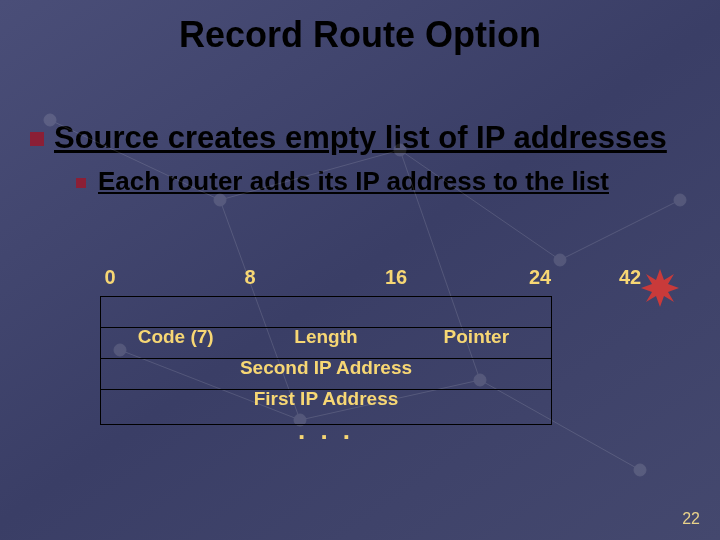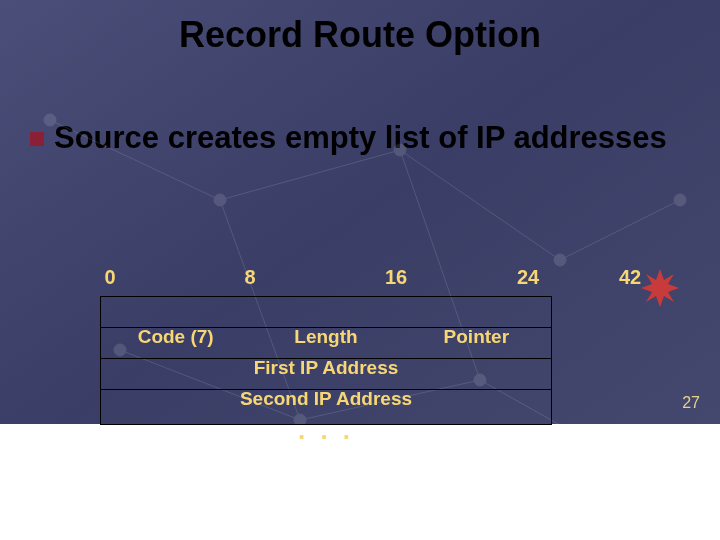--- a/index.html
+++ b/index.html
@@ -5,41 +5,42 @@
   html, body {
     margin: 0;
     padding: 0;
     width: 720px;
     height: 540px;
     overflow: hidden;
     font-family: Arial, Helvetica, sans-serif;
   }
   .slide {
     width: 720px;
-    height: 424px;
+    height: 540px;
     background: linear-gradient(145deg, #4a4e78 0%, #3a3e66 50%, #44486e 100%);
     position: relative;
     box-sizing: border-box;
   }
   
   .mesh {
     position: absolute;
     inset: 0;
     opacity: 0.12;
     pointer-events: none;
   }
   .title {
     text-align: center;
     color: #000;
     font-weight: bold;
     font-size: 36px;
     padding-top: 14px;
   }
   .content {
     padding: 30px 30px 0 30px;
+    text-decoration: underline;
   }
   .bullet1 {
     display: flex;
     align-items: flex-start;
     color: #000;
     font-weight: bold;
     font-size: 31px;
     margin-top: 34px;
   }
   .bullet1 .dot {
@@ -156,48 +157,52 @@
     </g>
   </svg>
 
   <div class="title">Record Route Option</div>
 
   <div class="content">
     <div class="bullet1">
       <div class="dot"></div>
       <div>Source creates empty list of IP addresses</div>
     </div>
+    <div class="bullet2">
+      <div class="sq"></div>
+      <div>Each router adds its IP address to the list</div>
+    </div>
   </div>
 
   <div class="diagram">
     <div class="scale">
       <span style="left:10px">0</span>
       <span style="left:150px">8</span>
       <span style="left:296px">16</span>
-      <span style="left:428px">24</span>
+      <span style="left:440px">24</span>
       <span style="left:530px">42</span>
     </div>
     <div class="table">
       <div class="row">
         <div class="cell c-third">Code (7)</div>
         <div class="cell c-third">Length</div>
         <div class="cell c-third">Pointer</div>
       </div>
       <div class="row">
+        <div class="cell c-full">Second IP Address</div>
+      </div>
+      <div class="row">
         <div class="cell c-full">First IP Address</div>
-      </div>
-      <div class="row">
-        <div class="cell c-full">Second IP Address</div>
       </div>
       <div class="row ellipsis-row">
         <div class="cell c-full">. . .</div>
       </div>
     </div>
   </div>
 
   <div class="star">
     <svg width="40" height="40" viewBox="0 0 40 40">
       <polygon fill="#c93a3a" points="20,1 24,12 34,6 28,16 39,20 28,24 34,34 24,28 20,39 16,28 6,34 12,24 1,20 12,16 6,6 16,12"></polygon>
     </svg>
   </div>
 
-  <div class="pagenum">27</div>
+  <div class="pagenum">22</div>
 </div>
 
 </body></html>

